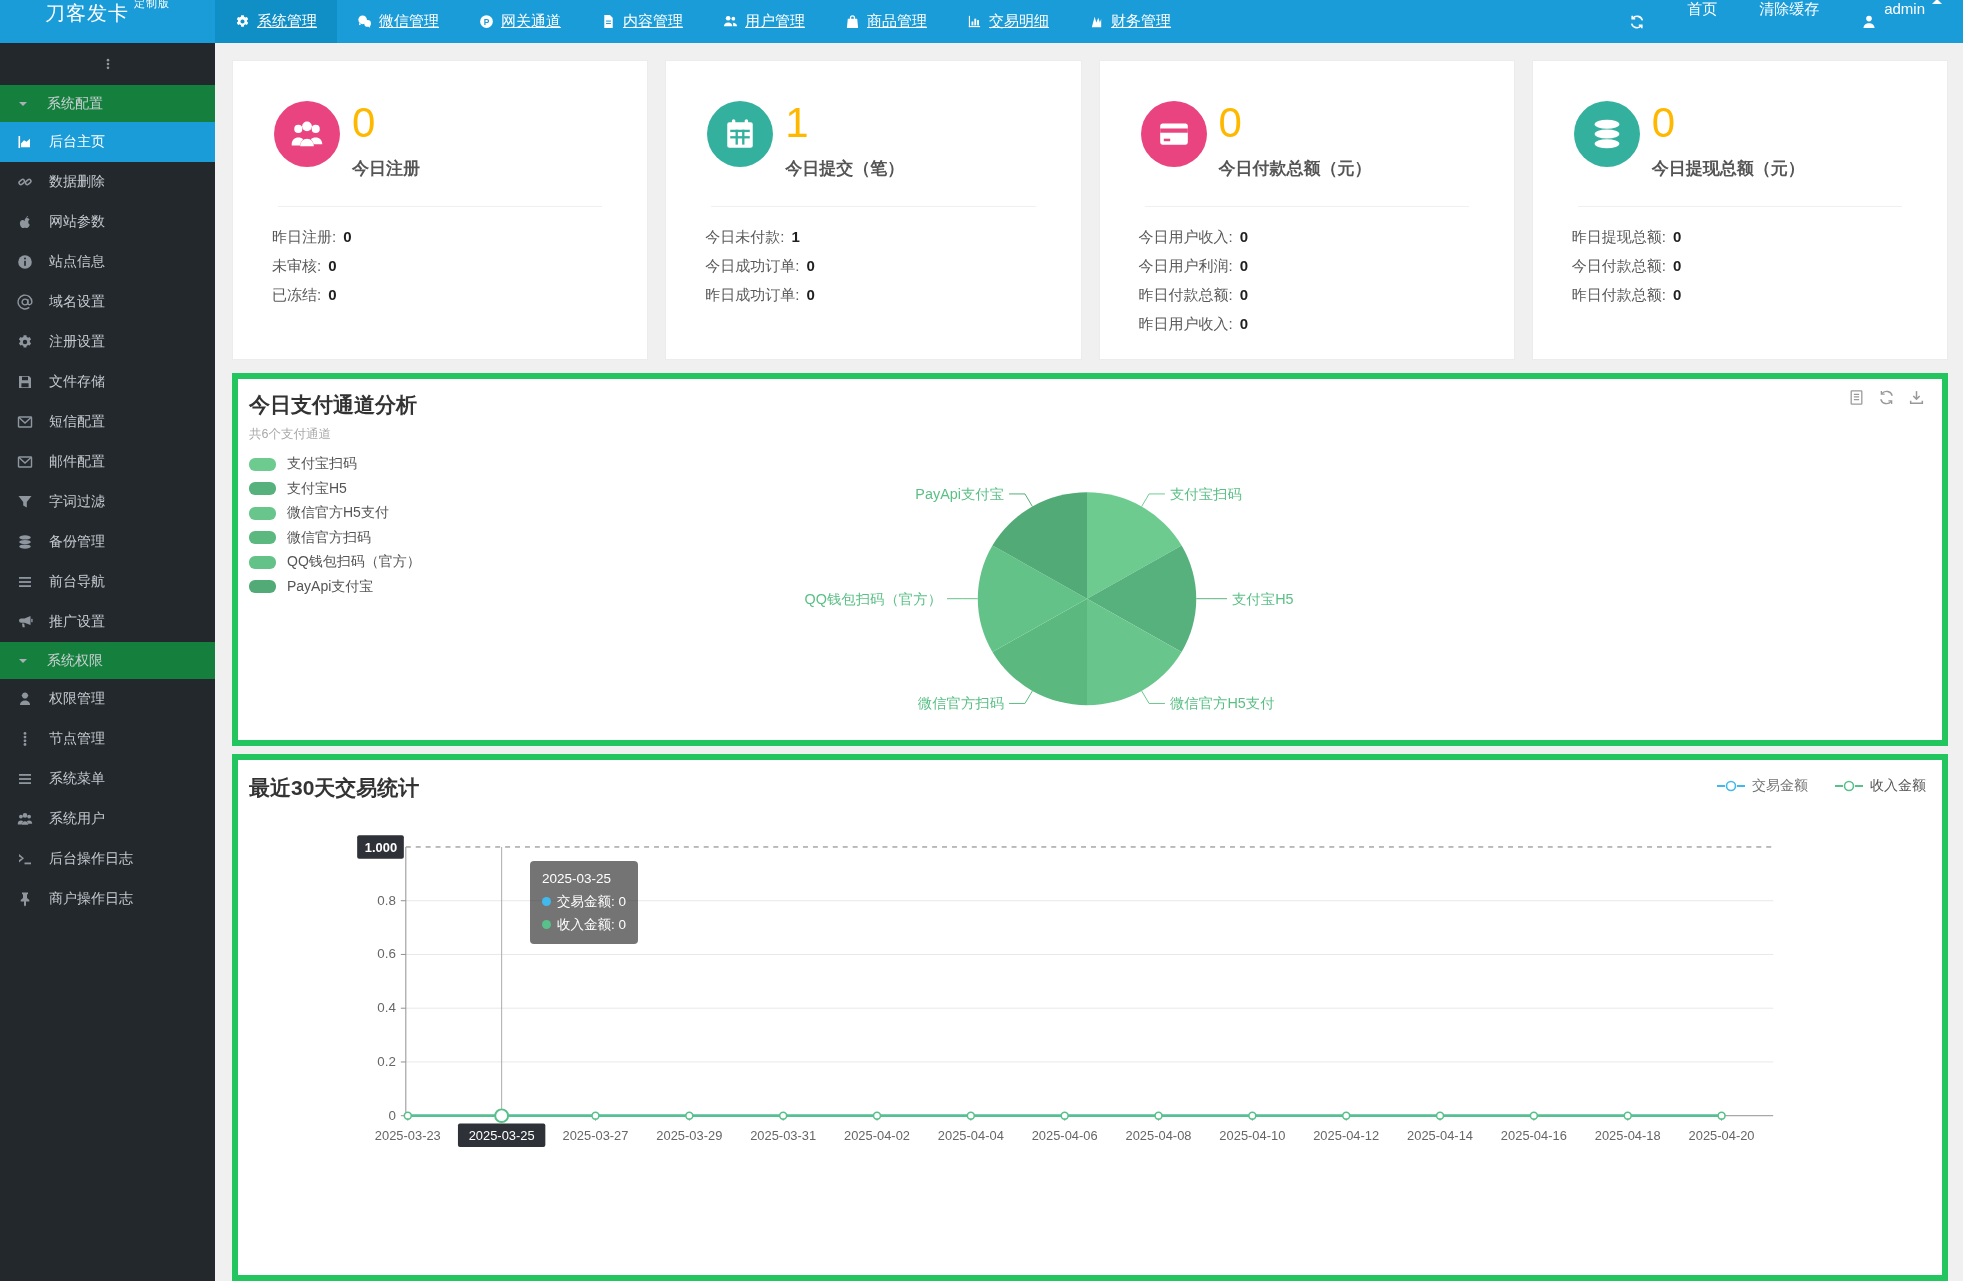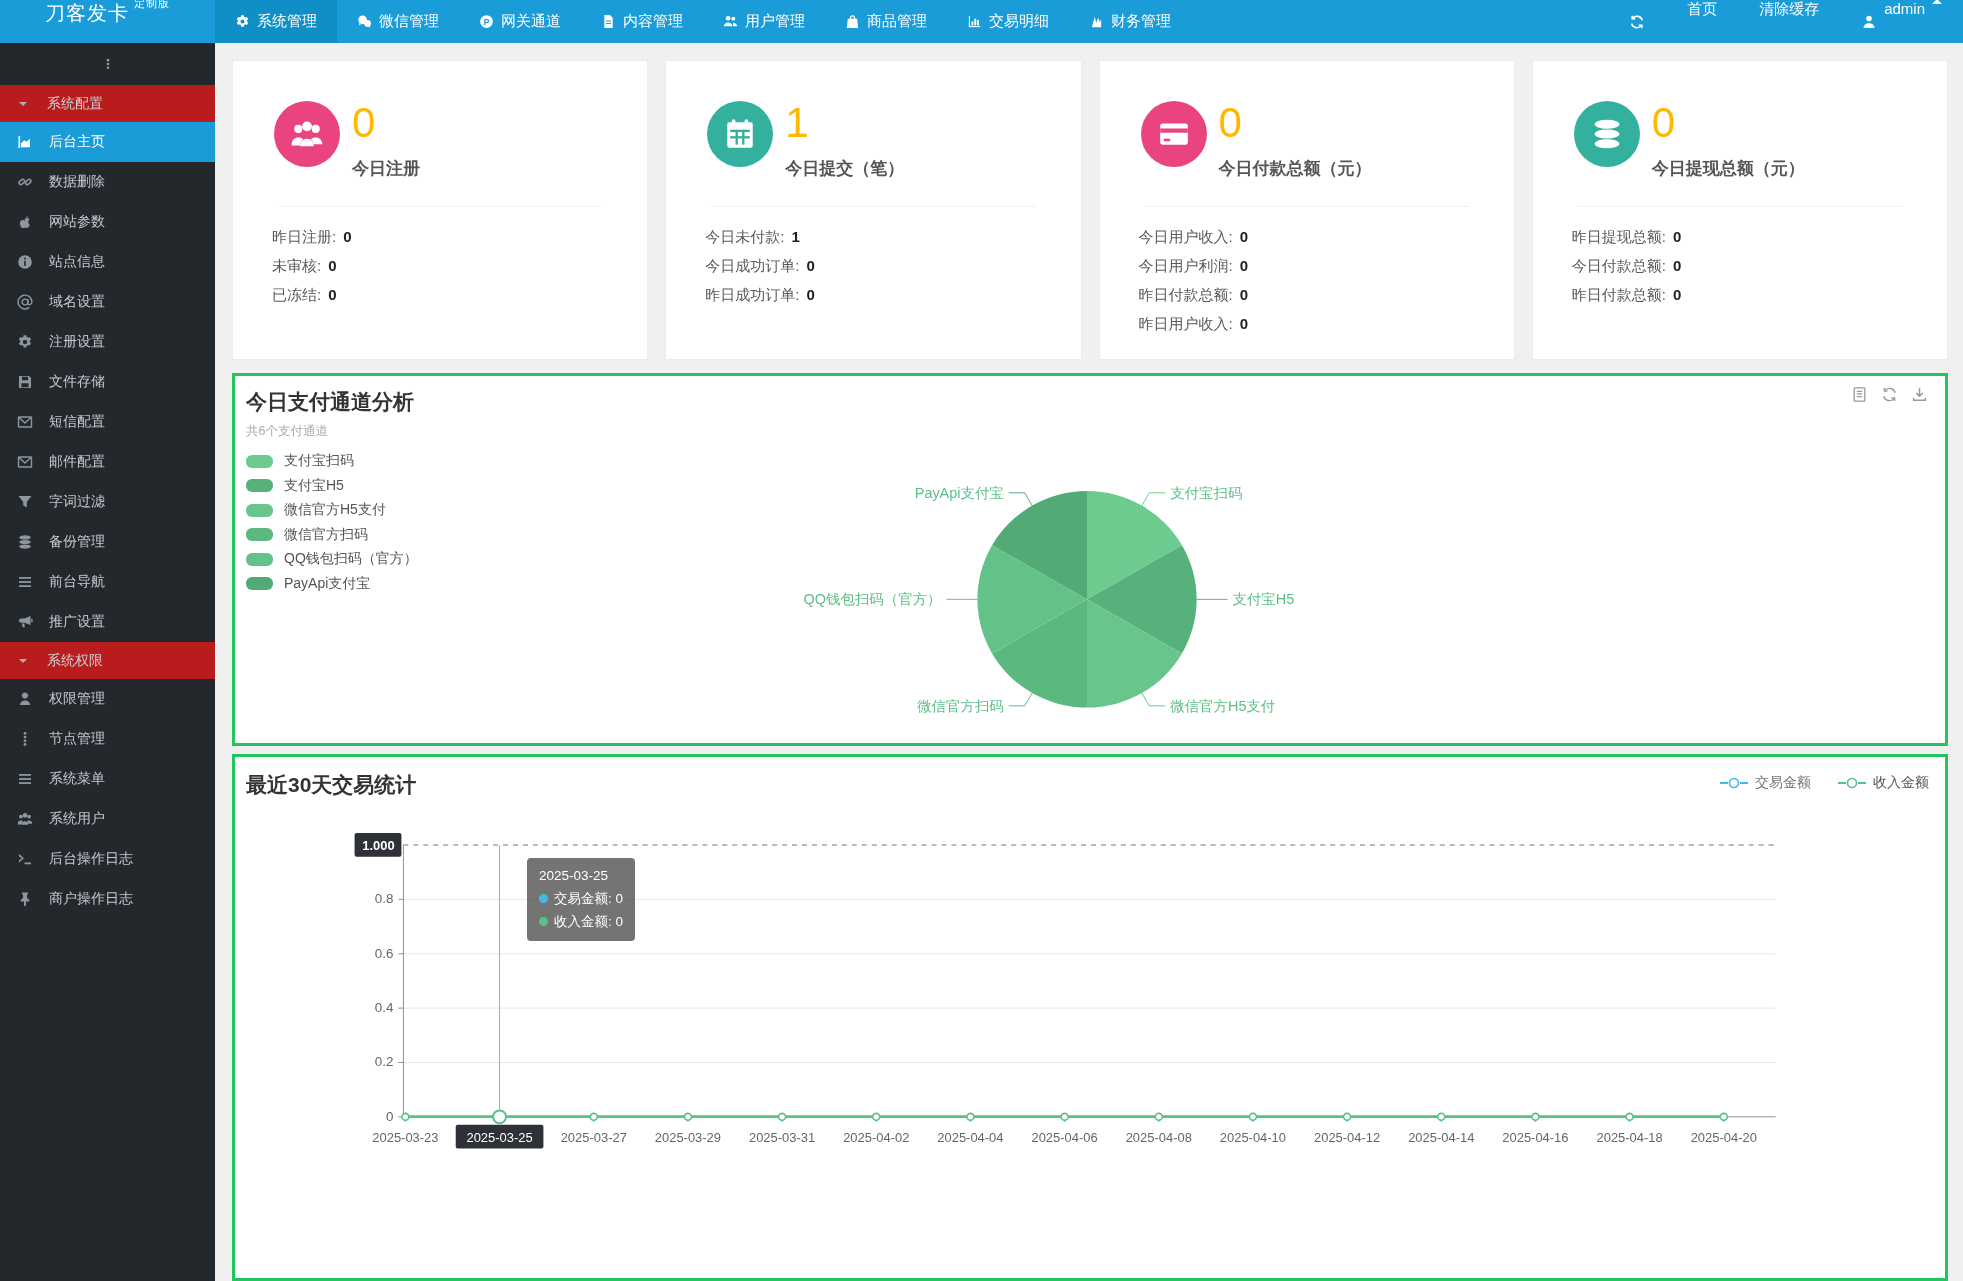--- a/index.html
+++ b/index.html
@@ -7,33 +7,33 @@
     font-family:"Liberation Sans","DejaVu Sans",sans-serif; color:#333; background:#f0f0f0; }
   .ic { display:inline-flex; align-items:center; justify-content:center; }
   .ic svg { width:1em; height:1em; display:block; }
 
   
   .nav { display:flex; align-items:stretch; height:43px; background:#1a9cd8; color:#fff; }
   .logo { width:215px; display:flex; justify-content:center;
           font-size:20px; letter-spacing:1px; white-space:nowrap; }
   .logo sup { font-size:11px; margin-left:5px; transform:translateY(-4px); }
   .nav-menu { display:flex; list-style:none; }
-  .nav-item { display:flex; align-items:center; gap:7px; padding:0 20px; font-size:15px; cursor:pointer; }
+  .nav-item { display:flex; align-items:center; gap:7px; padding:0 20px; font-size:15px; cursor:pointer;text-decoration:underline; }
   .nav-item .ic { font-size:15px; }
   .nav-item.active { background:#0f8fc6; }
   .nav-right { margin-left:auto; display:flex; align-items:center; }
   .nr { padding:0 21px; display:flex; gap:7px; font-size:15px; cursor:pointer; height:100%; }
   .nr .ic { font-size:16px; }
   .caret-up { width:0; height:0; border:5px solid transparent; border-bottom-color:#fff; margin-top:-6px; }
 
   
   .layout { display:flex; height:1238px; }
   .sidebar { width:215px; flex-shrink:0; background:#23282d; color:#c5cad0; overflow:hidden; }
   .collapse-row { height:42px; display:flex; align-items:center; justify-content:center; color:#8f969e; cursor:pointer; font-size:14px; }
-  .side-group { height:37px; background:#b91c1c; display:flex; align-items:center; padding-left:19px;
+  .side-group { height:37px; background:#15803d; display:flex; align-items:center; padding-left:19px;
                 font-size:14px; color:#ccd1d6; gap:10px; cursor:pointer; }
   .side-group::before { content:''; width:0; height:0; border:4px solid transparent; border-top-color:#aab0b6; margin-top:4px; }
   .side-item { height:40px; display:flex; align-items:center; padding-left:16px; font-size:14px; gap:15px; cursor:pointer; }
   .side-item .ic { color:#8f969e; font-size:16px; width:18px; justify-content:center; }
   .side-item.active { background:#1a9cd8; color:#fff; }
   .side-item.active .ic { color:#fff; }
 
   .content { flex:1; background:#f0f0f0; padding:17px 15px 0 17px; overflow:hidden; }
 
   
@@ -44,21 +44,21 @@
             color:#fff; flex-shrink:0; }
   .circle .ic { font-size:34px; }
   .big { font-size:42px; color:#ffb800; line-height:1.05; }
   .lbl { margin-top:12px; font-size:17px; color:#555;font-weight:bold; }
   .card-divider { height:1px; background:#f0f0f0; margin:26px 45px 15px; }
   .card-rows { padding-left:39px; font-size:15px; color:#595959; }
   .card-rows .row { line-height:29px; }
   .card-rows b { color:#1f1f1f; margin-left:7px; }
 
   
-  .panel { position:relative; background:#fff; border:3px solid #22c55e; }
+  .panel { position:relative; background:#fff; border:6px solid #22c55e; }
   .pie-panel { margin-top:13px; height:373px; padding:12px 0 0 11px; }
   .panel-title { font-size:21px; font-weight:bold; color:#333; }
   .panel-sub { font-size:12.5px; color:#a9a9a9; margin-top:7px; }
   .pie-legend { margin-top:9px; position:relative; z-index:2; width:260px; }
   .pl-row { display:flex; align-items:center; gap:11px; height:24.5px; cursor:pointer; }
   .swatch { width:27px; height:13px; border-radius:6px; }
   .pl-label { font-size:14px; color:#555; }
   .toolbox { position:absolute; top:10px; right:17px; display:flex; gap:13px; color:#999; z-index:2; }
   .toolbox .tb { font-size:17px; cursor:pointer; }
   #pie-svg, #line-svg { position:absolute; inset:0; width:100%; height:100%; pointer-events:none; }

